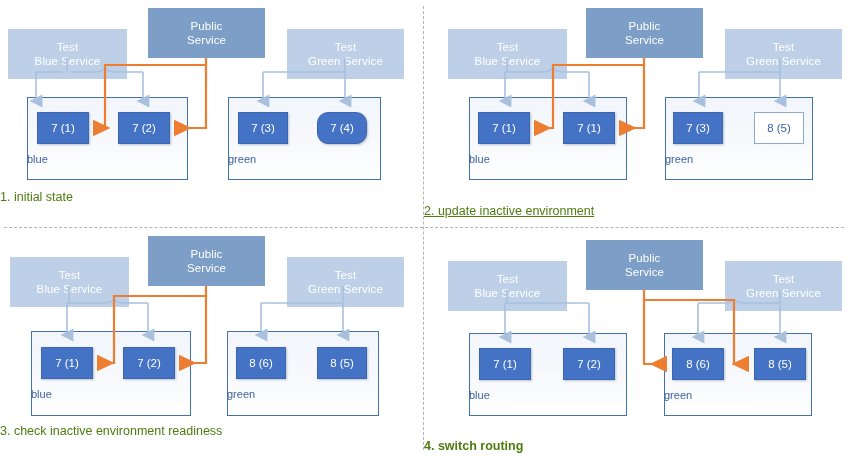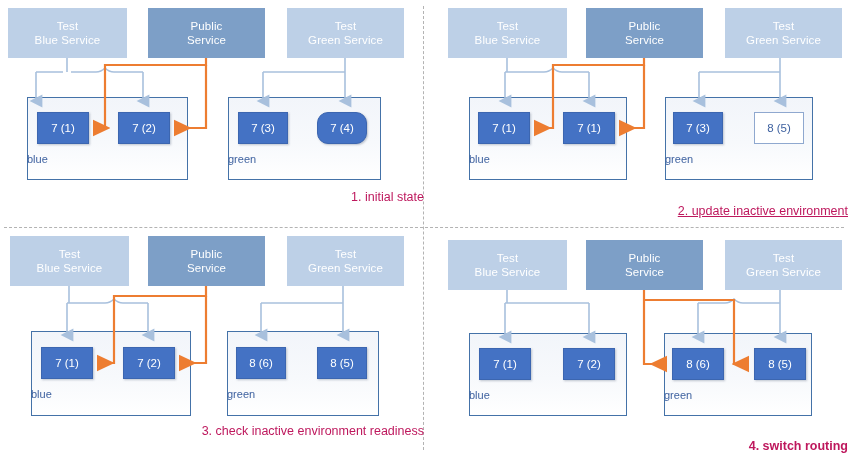--- a/index.html
+++ b/index.html
@@ -20,21 +20,21 @@
     position:absolute;
     box-sizing:border-box;
     display:flex;align-items:center;justify-content:center;
     text-align:center;
     color:#ffffff;
     font-size:11.5px;
     line-height:14px;
     letter-spacing:0.1px;
     white-space:pre-line;
   }
-  .svc.test{background:#bdd0e7;}
+  .svc.test{background:#bdd0e7;margin-top:21px;}
   .svc.public{background:#7d9fc7;}
 
   
   .env{
     position:absolute;
     box-sizing:border-box;
     border:1px solid #4472a8;
     background:linear-gradient(180deg,#f2f5fa 0%, #f7f9fc 55%, #ffffff 100%);
   }
   .env-label{
@@ -62,22 +62,22 @@
     border:1px solid #8fa8cf;
     box-shadow:none;
   }
 
   
   .wires{position:absolute;left:0;top:0;width:424px;height:228px;overflow:visible;}
 
   .caption{
     position:absolute;
     left:0;right:0;
-    text-align:right;
-    color:#be185d;
+    text-align:left;
+    color:#4d7c0f;
     font-size:12.5px;
   }
 
   
   .divider-v{
     position:absolute;
     left:423px;top:6px;
     width:0;height:444px;
     border-left:1px dashed #b3b3b3;
   }

